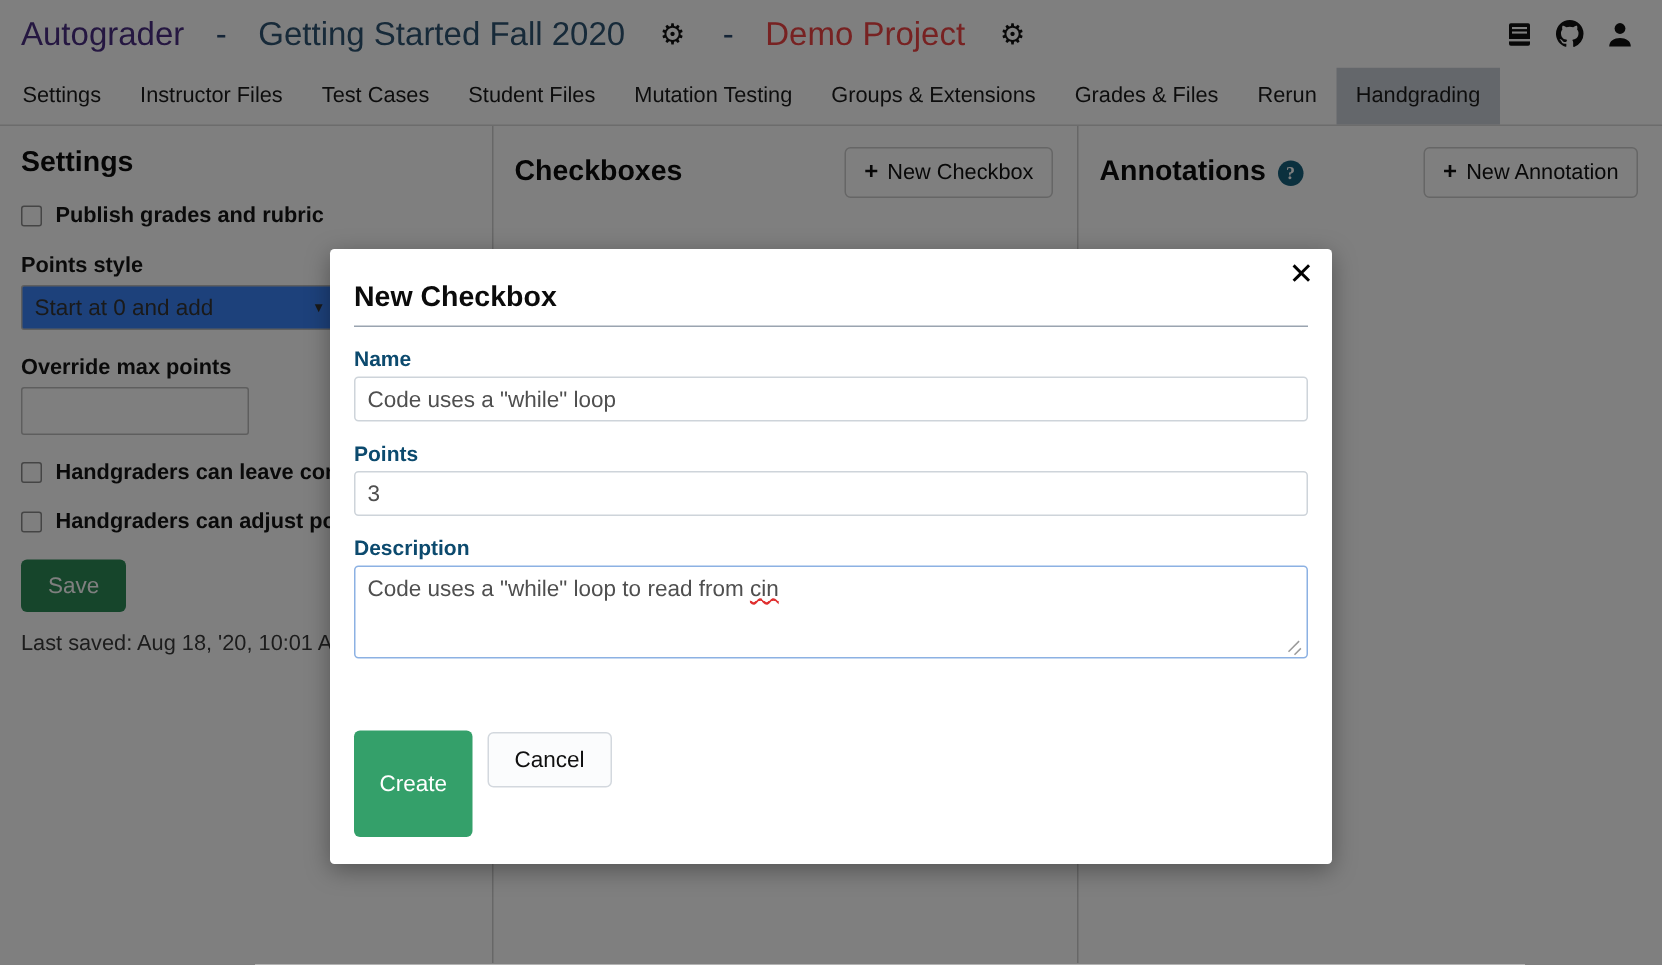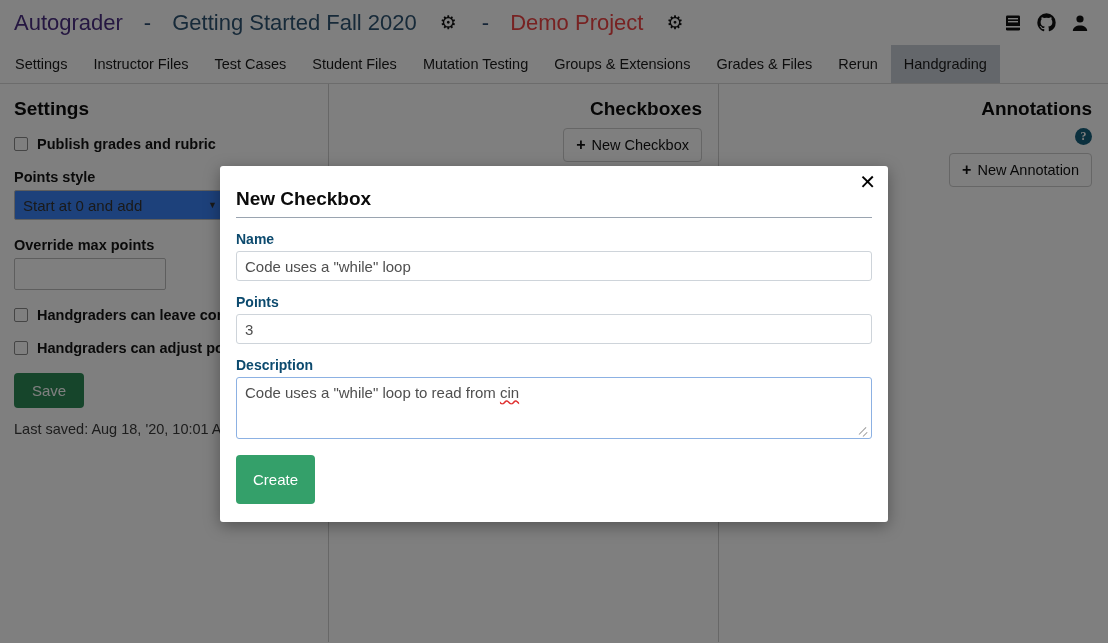--- a/index.html
+++ b/index.html
@@ -90,24 +90,23 @@
   .col-annotations { flex: 1; padding: 14px 16px 0 14px; border-left: 1px solid #cfcfcf; }
 
   .panel-title {
     font-size: 19px;
     font-weight: bold;
     color: #0c0c0c;
     margin: 0 0 16px 0;
   }
   .panel-head {
     display: flex;
-    align-items: flex-end;
+    align-items: center;
     margin-bottom: 16px;
     gap: 8px;
-    flex-direction: column;
   }
   .panel-head .panel-title { margin: 0; }
   .help-icon {
     width: 17px; height: 17px; border-radius: 50%;
     background: #17607d; color: #fff;
     font-size: 12px; font-weight: bold;
     display: inline-flex; align-items: center; justify-content: center;
     cursor: pointer;
     font-family: "Liberation Serif", serif;
   }
@@ -288,24 +287,25 @@
     transform-origin: left;
   }
   .resize-grip:before { width: 10px; right: 0; bottom: 2px; transform: rotate(-45deg); }
   .resize-grip:after  { width: 6px;  right: 0; bottom: 0px; transform: rotate(-45deg); }
   .modal-actions { display: flex; gap: 10px; align-items: center; }
   .btn-create {
     background: #34a06a;
     color: #fff;
     border: none;
     border-radius: 4px;
-    padding: 16px 17px;
-    font-size: 15px;
-    cursor: pointer;
-    font-family: "Liberation Sans", sans-serif;
+    padding: 27px 17px;
+    font-size: 15px;
+    cursor: pointer;
+    font-family: "Liberation Sans", sans-serif;
+    margin-top: 32px;
   }
   .btn-cancel {
     background: #fbfcfd;
     color: #101010;
     border: 1px solid #d3d8de;
     border-radius: 4px;
     padding: 9px 17px;
     font-size: 15px;
     cursor: pointer;
     font-family: "Liberation Sans", sans-serif;
@@ -438,14 +438,15 @@
   </div>
 
   <div class="m-label">Description</div>
   <div class="m-textarea">
     <span>Code uses a "while" loop to read from </span><span class="spell">cin</span>
     <span class="resize-grip"></span>
   </div>
 
   <div class="modal-actions">
     <button class="btn-create">Create</button>
+    <button class="btn-cancel">Cancel</button>
   </div>
 </div>
 
 </body></html>

